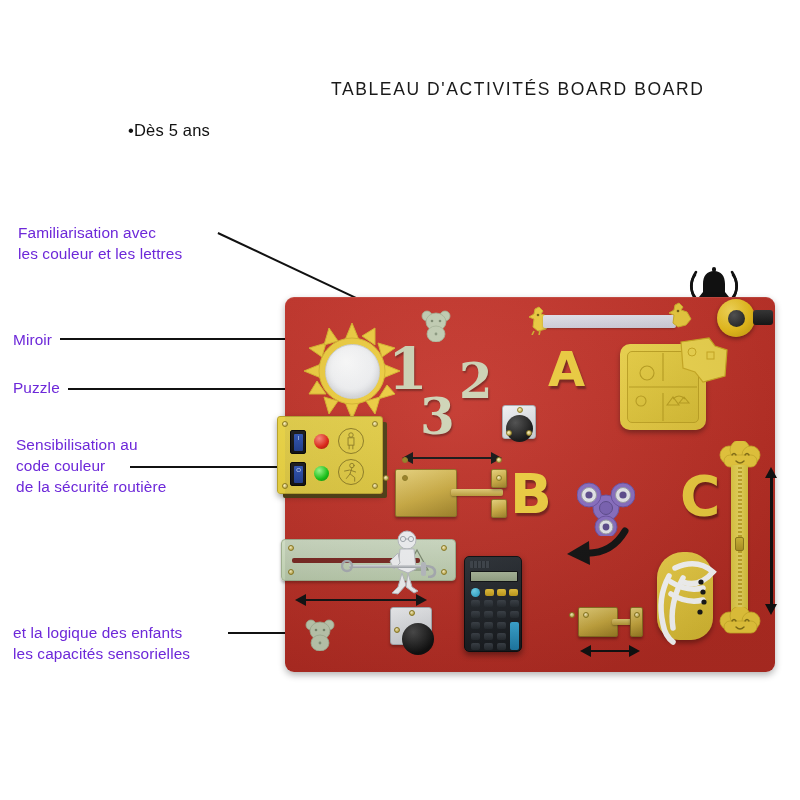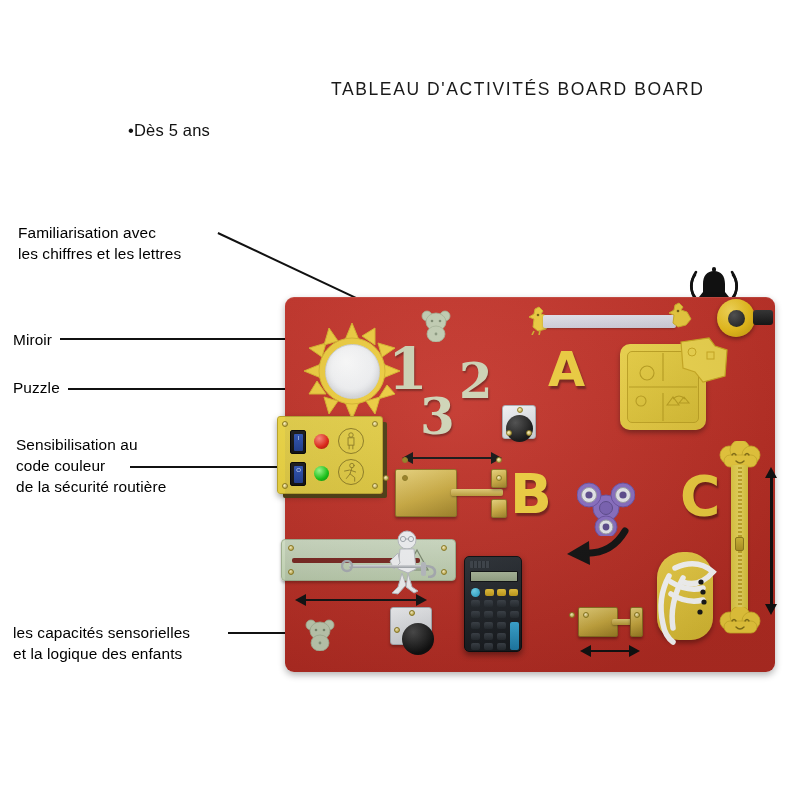--- a/index.html
+++ b/index.html
@@ -32,21 +32,21 @@
     left: 128px; top: 121px;
     font-size: 16.5px;
     color: #111;
     white-space: nowrap;
     letter-spacing: .2px;
   }
   .callout {
     position: absolute;
     font-size: 15.4px;
     line-height: 21px;
-    color: #000000;
+    color: #6d28d9;
     white-space: nowrap;
     letter-spacing: .1px;
   }
   .callout div { white-space: nowrap; }
 
   
   .leader {
     position: absolute;
     background: #111;
     height: 1.6px;
@@ -302,40 +302,40 @@
   <div class="leader" style="left:60px; top:338px; width:290px;"></div>
 
   <div class="leader" style="left:68px; top:388px; width:552px;"></div>
 
   <div class="leader" style="left:130px; top:466px; width:152px;"></div>
 
   <div class="leader" style="left:228px; top:632px; width:64px;"></div>
 
   <div class="callout" style="left:18px; top:222px;">
     <div>Familiarisation avec</div>
-    <div>les chiffres et les lettres</div>
+    <div>les couleur et les lettres</div>
   </div>
 
   <div class="callout" style="left:13px; top:329px;">
     <div>Miroir</div>
   </div>
 
   <div class="callout" style="left:13px; top:377px;">
     <div>Puzzle</div>
   </div>
 
   <div class="callout" style="left:16px; top:434px;">
     <div>Sensibilisation au</div>
     <div>code couleur</div>
     <div>de la sécurité routière</div>
   </div>
 
   <div class="callout" style="left:13px; top:622px;">
+    <div>et la logique des enfants</div>
     <div>les capacités sensorielles</div>
-    <div>et la logique des enfants</div>
   </div>
 
   <svg class="item" style="left:686px; top:265px;" width="56" height="44" viewBox="0 0 56 44">
     <path d="M28 6 C21 6 17 11 17 19 L17 27 L13 32 L43 32 L39 27 L39 19 C39 11 35 6 28 6 Z" fill="#111"></path>
     <rect x="26" y="2" width="4" height="5" rx="2" fill="#111"></rect>
     <path d="M28 32 L24 37 L32 37 Z" fill="#111"></path>
     <path d="M9 10 C4 16 4 26 9 32" stroke="#111" stroke-width="2.6" fill="none" stroke-linecap="round"></path>
     <path d="M4 7 C-2 16 -2 27 4 35" stroke="#111" stroke-width="2.6" fill="none" stroke-linecap="round" transform="translate(6,0)"></path>
     <path d="M47 10 C52 16 52 26 47 32" stroke="#111" stroke-width="2.6" fill="none" stroke-linecap="round"></path>
     <path d="M52 7 C58 16 58 27 52 35" stroke="#111" stroke-width="2.6" fill="none" stroke-linecap="round" transform="translate(-6,0)"></path>

